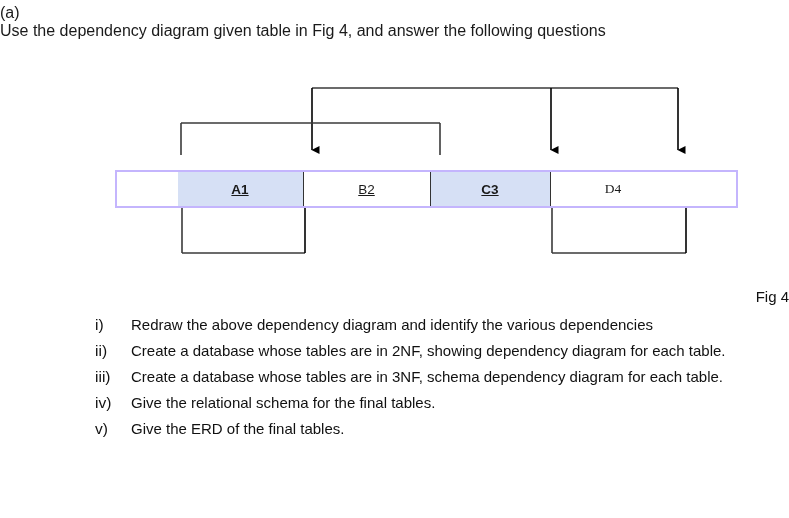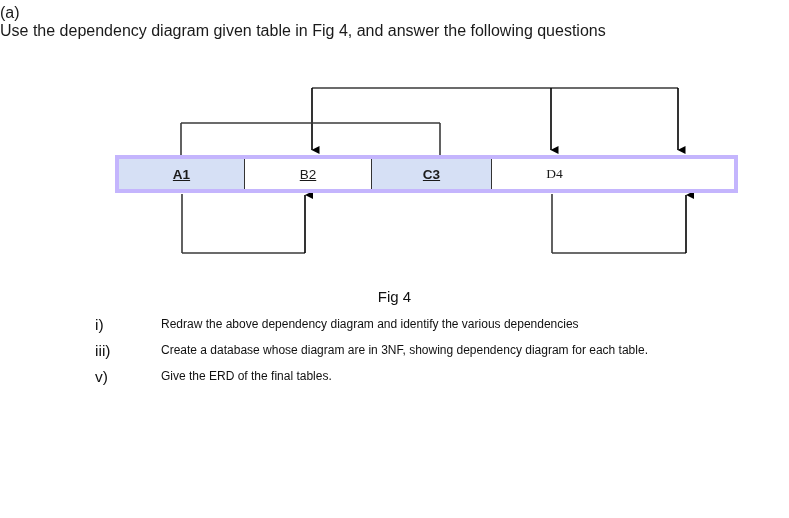--- a/index.html
+++ b/index.html
@@ -36,27 +36,28 @@
     position: absolute;
     left: 0;
     top: 0;
     display: block;
   }
 
   
   #attribute-row {
     position: absolute;
     left: 115px;
-    top: 77px;           
+    top: 92px;           
     width: 623px;
     height: 38px;
     box-sizing: border-box;
-    border: 4px solid #c4b5fd;
+    border: 2px solid #c4b5fd;
     display: flex;
     background: #ffffff;
+    justify-content: center;
   }
   .attr-cell {
     box-sizing: border-box;
     display: flex;
     align-items: center;
     justify-content: center;
     border-right: 1px solid #333333;
     font-size: 13.5px;
     color: #1a1a1a;
     height: 100%;
@@ -70,21 +71,21 @@
     font-weight: bold;
   }
   .attr-label { pointer-events: none; }
 
   
   #figure-caption {
     position: absolute;
     left: 0px;
     top: 288px;
     width: 789px;
-    text-align: center;
+    text-align: right;
     font-size: 15px;
     color: #111;
   }
 
   
   #subquestion-list {
     position: absolute;
     left: 95px;
     top: 312px;
     width: 694px;
@@ -98,24 +99,23 @@
   .subq-marker {
     width: 36px;
     flex: 0 0 36px;
     text-align: left;
     font-size: 15.5px;
     line-height: 25px;
     color: #111;
   }
   .subq-text {
     flex: 1 1 auto;
-    font-size: 12px;
+    font-size: 15px;
     line-height: 25px;
     color: #111;
-    margin-left: 30px;
   }
 </style>
 </head>
 <body>
 
 <div id="question-header">
   <div>(a)</div>
   <div>Use the dependency diagram given table in Fig 4, and answer the following questions</div>
 </div>
 
@@ -179,25 +179,33 @@
 
 <div id="figure-caption">Fig 4</div>
 
 <div id="subquestion-list">
 
   <div class="subq-item">
     <div class="subq-marker">i)</div>
     <div class="subq-text">Redraw the above dependency diagram and identify the various dependencies</div>
   </div>
 
+  <div class="subq-item">
+    <div class="subq-marker">ii)</div>
+    <div class="subq-text">Create a database whose tables are in 2NF, showing dependency diagram for each table.</div>
+  </div>
 
   <div class="subq-item">
     <div class="subq-marker">iii)</div>
-    <div class="subq-text">Create a database whose diagram are in 3NF, showing dependency diagram for each table.</div>
-  </div>
-
+    <div class="subq-text">Create a database whose tables are in 3NF, schema dependency diagram for each table.</div>
+  </div>
+
+  <div class="subq-item">
+    <div class="subq-marker">iv)</div>
+    <div class="subq-text">Give the relational schema for the final tables.</div>
+  </div>
 
   <div class="subq-item">
     <div class="subq-marker">v)</div>
     <div class="subq-text">Give the ERD of the final tables.</div>
   </div>
 
 </div>
 
 </body></html>

